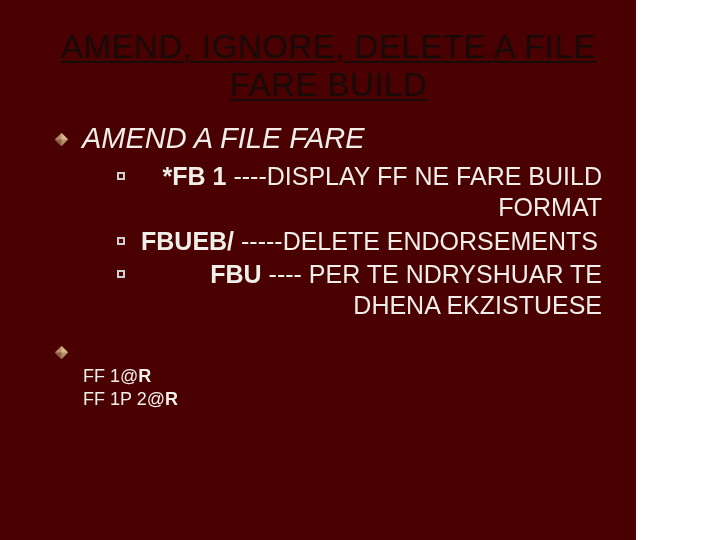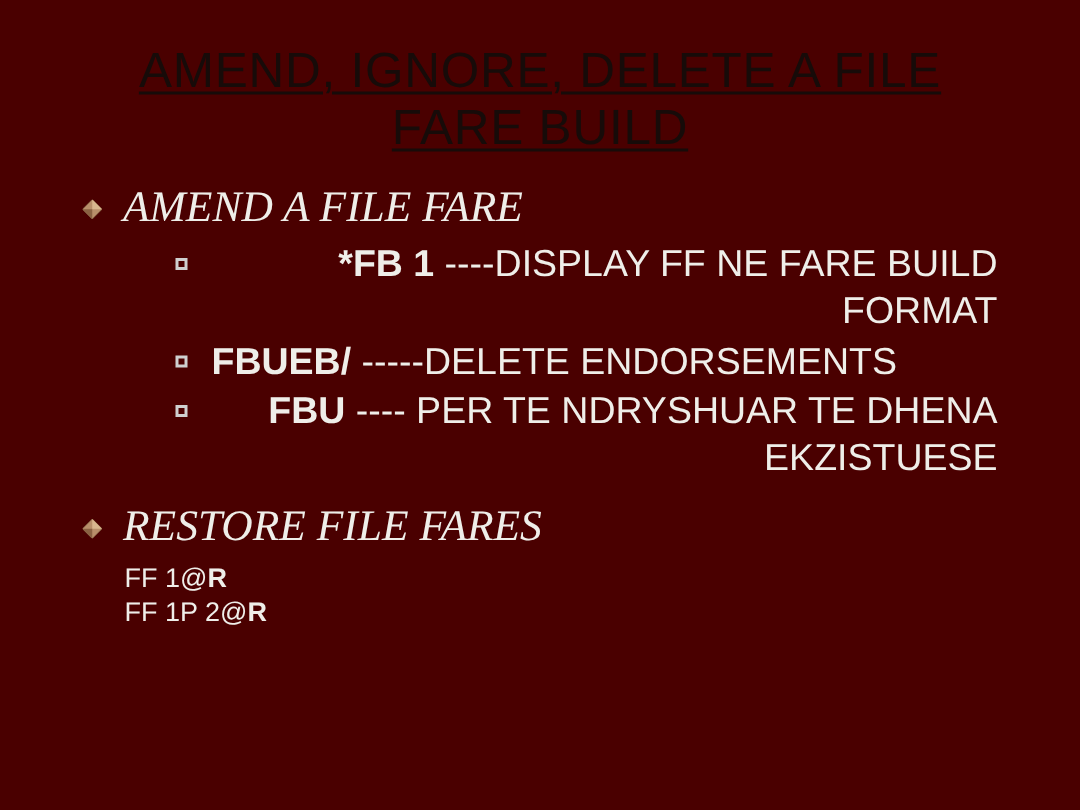--- a/index.html
+++ b/index.html
@@ -3,25 +3,25 @@
 <meta charset="utf-8">
 <style>
   html, body {
     margin: 0;
     padding: 0;
     width: 720px;
     height: 540px;
     overflow: hidden;
   }
   .slide {
-    width: 720px;
+    width: 636px;
     height: 540px;
     background: #4a0000;
     box-sizing: border-box;
-    padding: 28px 55px 0 55px;
+    padding: 28px 34px 0 55px;
     color: #efeee9;
     font-family: Arial, sans-serif;
     position: relative;
   }
   .title-wrap {
     text-align: center;
     margin-bottom: 18px;
   }
   .title {
     display: inline-block;
@@ -42,21 +42,20 @@
     width: 13px;
     height: 13px;
     flex: 0 0 auto;
     margin-top: 11px;
     margin-right: 14px;
   }
   .diamond svg { display: block; }
   .section-label {
     font-style: italic;
     font-size: 29px;
-    font-family: Liberation Serif, serif;
   }
   .sub-list {
     margin: 6px 0 14px 62px;
     text-align: right;
   }
   .sub-item {
     display: flex;
     align-items: flex-start;
     margin-bottom: 2px;
   }
@@ -119,20 +118,19 @@
 
 
   <div class="section">
     <span class="diamond">
       <svg width="13" height="13" viewBox="0 0 13 13">
         <polygon points="6.5,0 13,6.5 6.5,13 0,6.5" fill="#b88f6a" stroke="#8a6a49" stroke-width="0.5"></polygon>
         <polygon points="6.5,0 13,6.5 6.5,6.5" fill="#d9b78e"></polygon>
         <polygon points="0,6.5 6.5,13 6.5,6.5" fill="#8a6243"></polygon>
       </svg>
     </span>
-    <span class="section-label">RESTORE FILE FARES</span>
   </div>
   <div class="plain-list">
     <div class="plain-item"><span>FF 1@</span><span class="bold-r">R</span></div>
     <div class="plain-item"><span>FF 1P 2@</span><span class="bold-r">R</span></div>
   </div>
 
 </div>
 
 </body></html>

